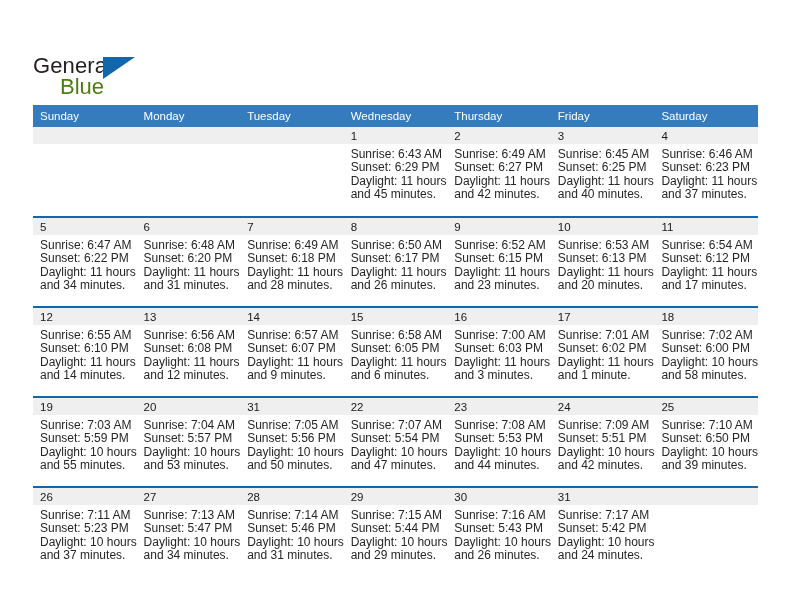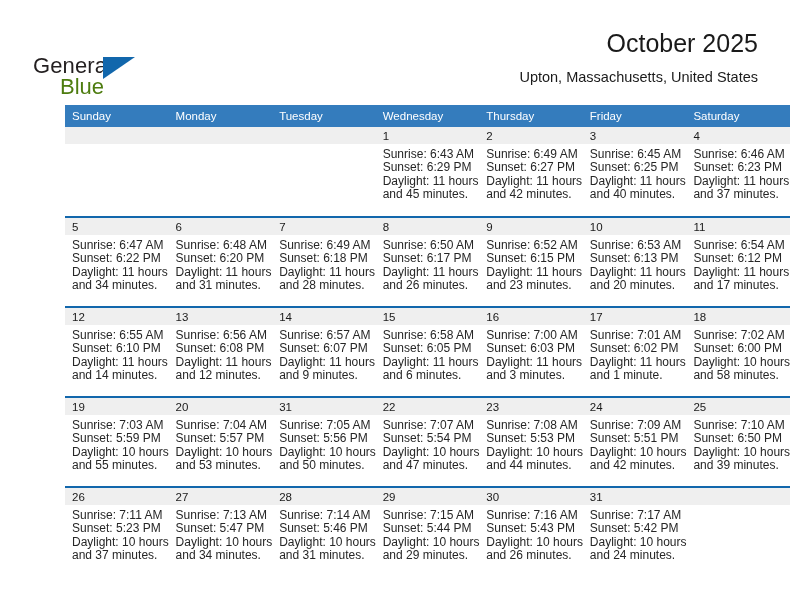--- a/index.html
+++ b/index.html
@@ -85,21 +85,20 @@
   }
 
   
   .calendar {
     position: absolute;
     left: 33px;
     top: 105px;
     width: 725px;
     border-collapse: collapse;
     table-layout: fixed;
-    margin-left: 32px;
   }
   .calendar col { width: 103.57px; }
 
   thead th {
     background: #347cbd;
     color: #ffffff;
     font-size: 11.5px;
     font-weight: normal;
     text-align: left;
     padding: 5px 0 5px 7px;
@@ -150,24 +149,20 @@
 <div class="page">
 
   <div class="header">
 
     <div class="logo">
       <span class="logo-general">General</span>
       <span class="logo-triangle"></span>
       <span class="logo-blue">Blue</span>
     </div>
 
-    <div class="title-block">
-      <div class="cal-title">October 2025</div>
-      <div class="cal-subtitle">Upton, Massachusetts, United States</div>
-    </div>
 
   </div>
 
   <table class="calendar">
     <colgroup>
       <col>
         <col>
         <col>
         <col>
         <col>

